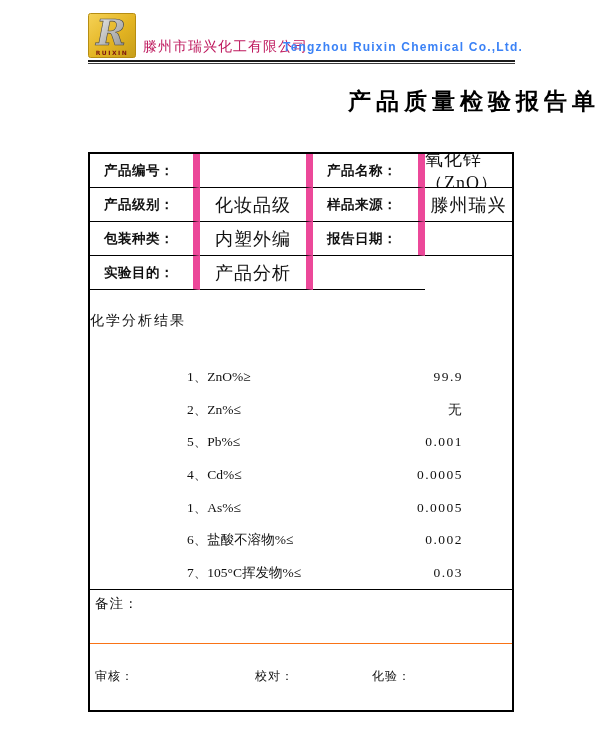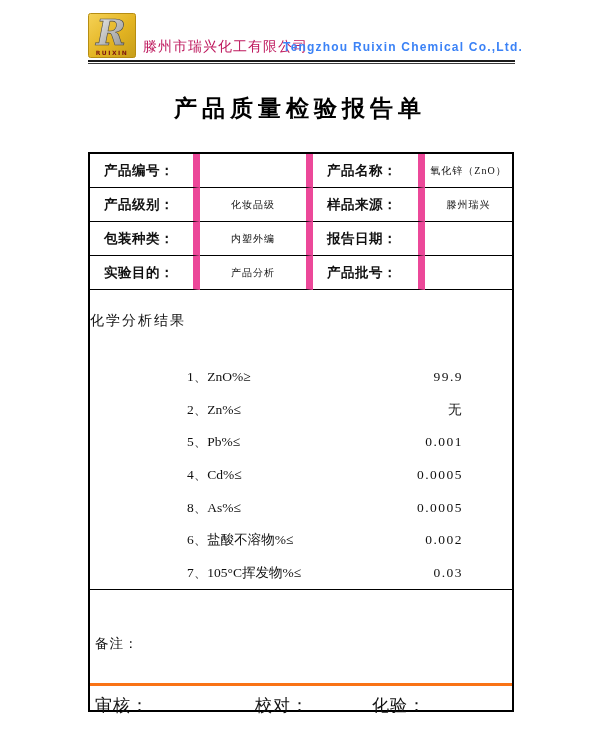--- a/index.html
+++ b/index.html
@@ -16,54 +16,54 @@
   .company-en {
     position:absolute; left:283px; top:40px; font-size:12px; letter-spacing:1.2px;
     font-weight:bold; color:#3b82f6; font-family:"Liberation Sans", sans-serif;
   }
   .header-rule {
     position:absolute; left:88px; top:60px; width:427px; height:1px;
     border-top:2px solid #1c1c1c; border-bottom:1px solid #3a3a3a;
   }
   
   .page-title {
-    position:absolute; left:0; top:86px; width:600px; text-align:center;
+    position:absolute; left:0; top:86px; width:600px; text-align:right;
     font-family:"Liberation Sans", sans-serif; font-weight:bold;
-    font-size:23px; letter-spacing:5px; color:#000;margin-top:7px;
+    font-size:23px; letter-spacing:5px; color:#000;
   }
   
   .doc-table {
     position:absolute; left:88px; top:152px; width:422px; height:556px;
     border:2px solid #000; background:#fff;
   }
   .info-grid { display:grid; grid-template-columns:110px 113px 112px 87px; }
   .cell {
     height:33px; border-bottom:1px solid #000; display:flex; align-items:center;
-    font-size:10px; overflow:hidden;
+    font-size:18px; overflow:hidden;
   }
   .cell.bordered-right { border-right:7px solid #ec4899; }
   .label-cell {
     font-family:"Liberation Sans", sans-serif; font-weight:bold;
     padding-left:14px; font-size:13.5px; letter-spacing:0.5px;
   }
   .value-cell { justify-content:center; letter-spacing:1px; }
   
   .analysis { height:299px; border-bottom:1px solid #000; position:relative; }
   .analysis-title { padding-top:22px; text-align:left; font-size:14px; letter-spacing:2px; }
   .analysis-items { margin-top:31px; }
   .analysis-item {
     height:32.6px; display:flex; justify-content:space-between; align-items:center;
     padding:0 49px 0 97px; font-size:13.5px;
   }
   .analysis-item .item-value { letter-spacing:1.5px; }
   
-  .remark { height:53px; border-bottom:3px solid #f97316; position:relative;margin-top:40px; }
+  .remark { height:53px; border-bottom:1px solid #f97316; position:relative; }
   .remark-label { position:absolute; left:5px; top:5px; font-size:13.5px; letter-spacing:1px; }
   .signatures { height:66px; position:relative; }
-  .signatures span { position:absolute; top:8px; font-size:17px; letter-spacing:1px;text-align:center; }
+  .signatures span { position:absolute; top:24px; font-size:12px; letter-spacing:1px;text-align:center; }
   .sig-review   { left:5px; }
   .sig-proof    { left:165px; }
   .sig-assay    { left:282px; }
 </style>
 </head>
 <body>
 
 <div class="page">
 
   <svg class="logo" viewBox="0 0 48 45" xmlns="http://www.w3.org/2000/svg">
@@ -104,21 +104,20 @@
       <div class="cell label-cell bordered-right">样品来源：</div>
       <div class="cell value-cell">滕州瑞兴</div>
 
       <div class="cell label-cell bordered-right">包装种类：</div>
       <div class="cell value-cell bordered-right">内塑外编</div>
       <div class="cell label-cell bordered-right">报告日期：</div>
       <div class="cell value-cell"></div>
 
       <div class="cell label-cell bordered-right">实验目的：</div>
       <div class="cell value-cell bordered-right">产品分析</div>
-      <div class="cell label-cell bordered-right">产品批号：</div>
       <div class="cell value-cell"></div>
     </div>
 
     <div class="analysis">
       <div class="analysis-title">化学分析结果</div>
       <div class="analysis-items">
         <div class="analysis-item">
           <span class="item-label">1、ZnO%≥</span>
           <span class="item-value">99.9</span>
         </div>
@@ -128,21 +127,21 @@
         </div>
         <div class="analysis-item">
           <span class="item-label">5、Pb%≤</span>
           <span class="item-value">0.001</span>
         </div>
         <div class="analysis-item">
           <span class="item-label">4、Cd%≤</span>
           <span class="item-value">0.0005</span>
         </div>
         <div class="analysis-item">
-          <span class="item-label">8、As%≤</span>
+          <span class="item-label">1、As%≤</span>
           <span class="item-value">0.0005</span>
         </div>
         <div class="analysis-item">
           <span class="item-label">6、盐酸不溶物%≤</span>
           <span class="item-value">0.002</span>
         </div>
         <div class="analysis-item">
           <span class="item-label">7、105°C挥发物%≤</span>
           <span class="item-value">0.03</span>
         </div>

